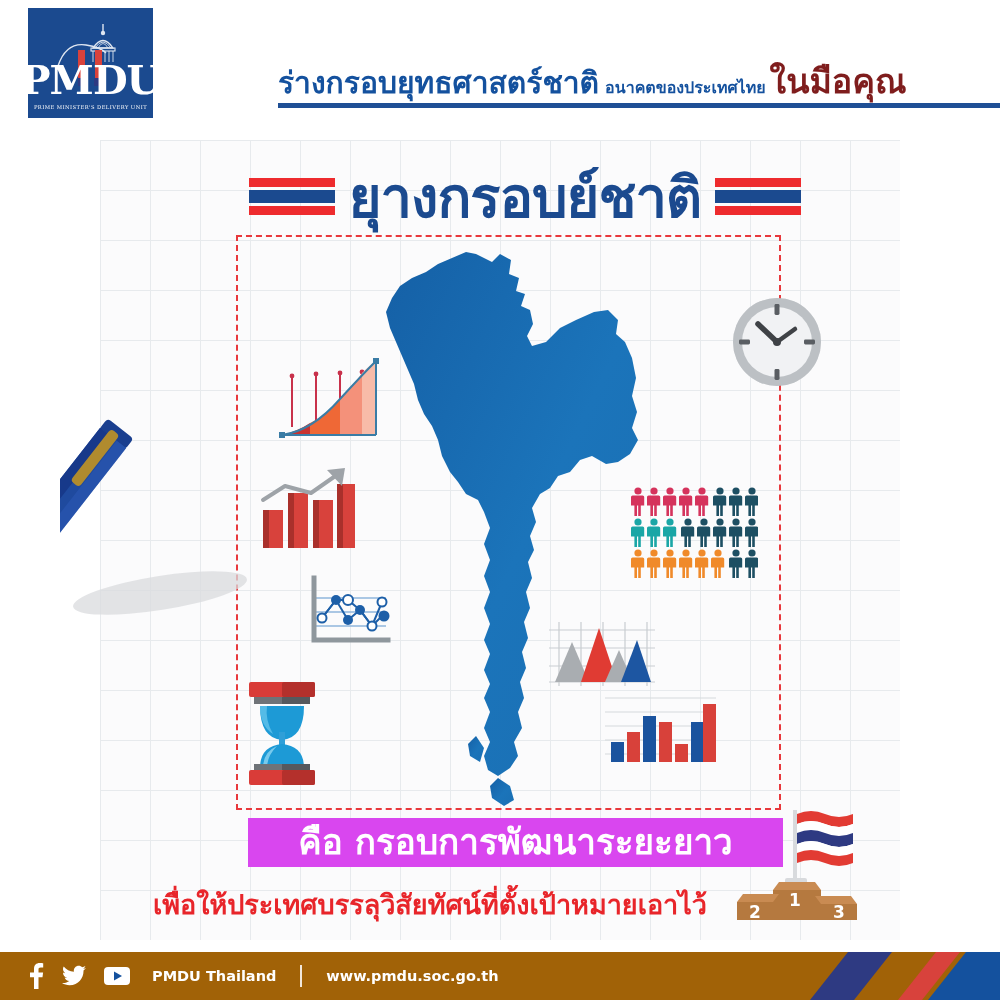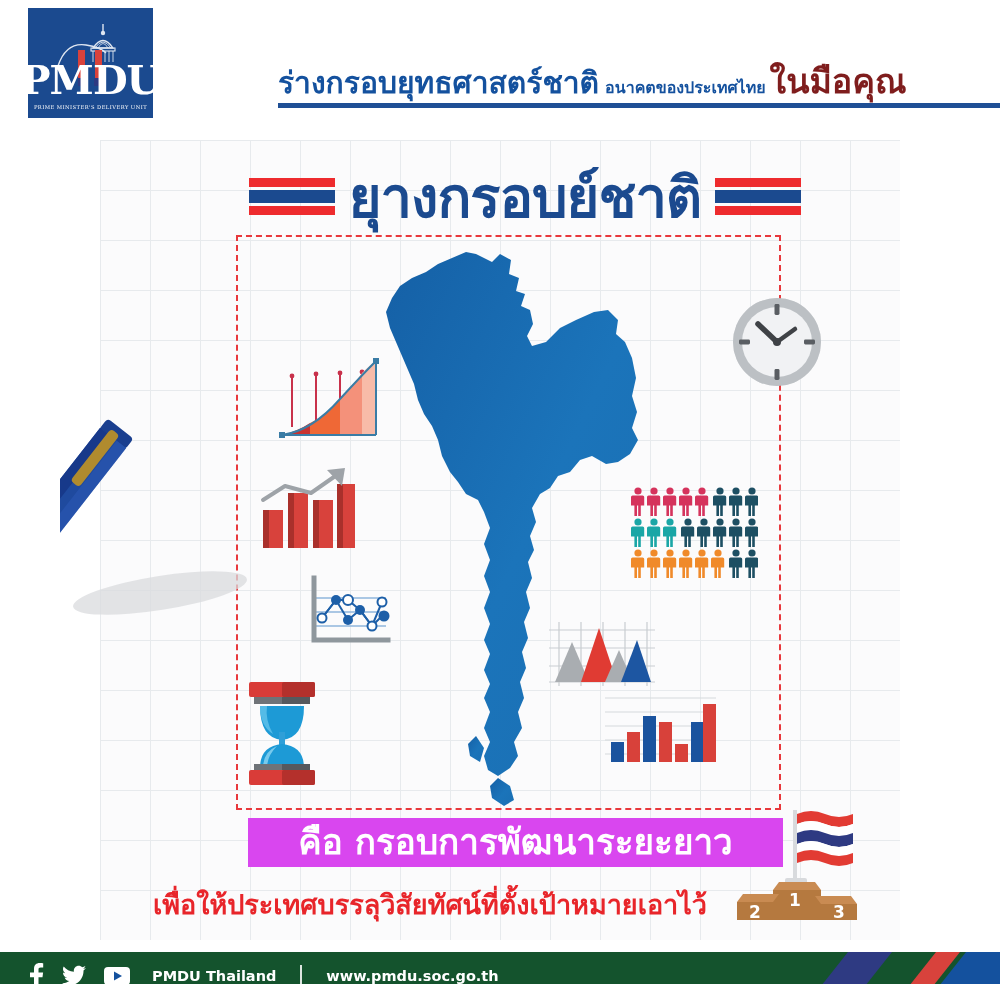--- a/index.html
+++ b/index.html
@@ -111,22 +111,22 @@
     position:absolute; left:110px; top:884px; width:640px; height:40px;
     display:flex; align-items:center; justify-content:center;
   }
   .caption-sub span {
     color:#e8252a; font-size:27px; font-weight:bold; white-space:nowrap;
   }
   .podium-wrap { position:absolute; left:735px; top:808px; width:125px; height:112px; }
 
   
   .footer {
-    position:absolute; left:0; top:952px; width:1000px; height:32px;
-    background:#14532d; overflow:hidden;
+    position:absolute; left:0; top:952px; width:1000px; height:48px;
+    background:#a16207; overflow:hidden;
   }
   .footer-inner {
     position:absolute; left:28px; top:0; height:48px;
     display:flex; align-items:center; gap:0;
   }
   .f-icon { margin-right:18px; display:flex; align-items:center; }
   .f-name { color:#ffffff; font-size:14.5px; font-weight:bold; margin-left:4px; }
   .f-div { width:2px; height:22px; background:#ffffff; opacity:.85; margin:0 24px; }
   .f-url { color:#ffffff; font-size:14.5px; font-weight:bold; }
   .stripes { position:absolute; right:0; top:0; width:190px; height:48px; }

